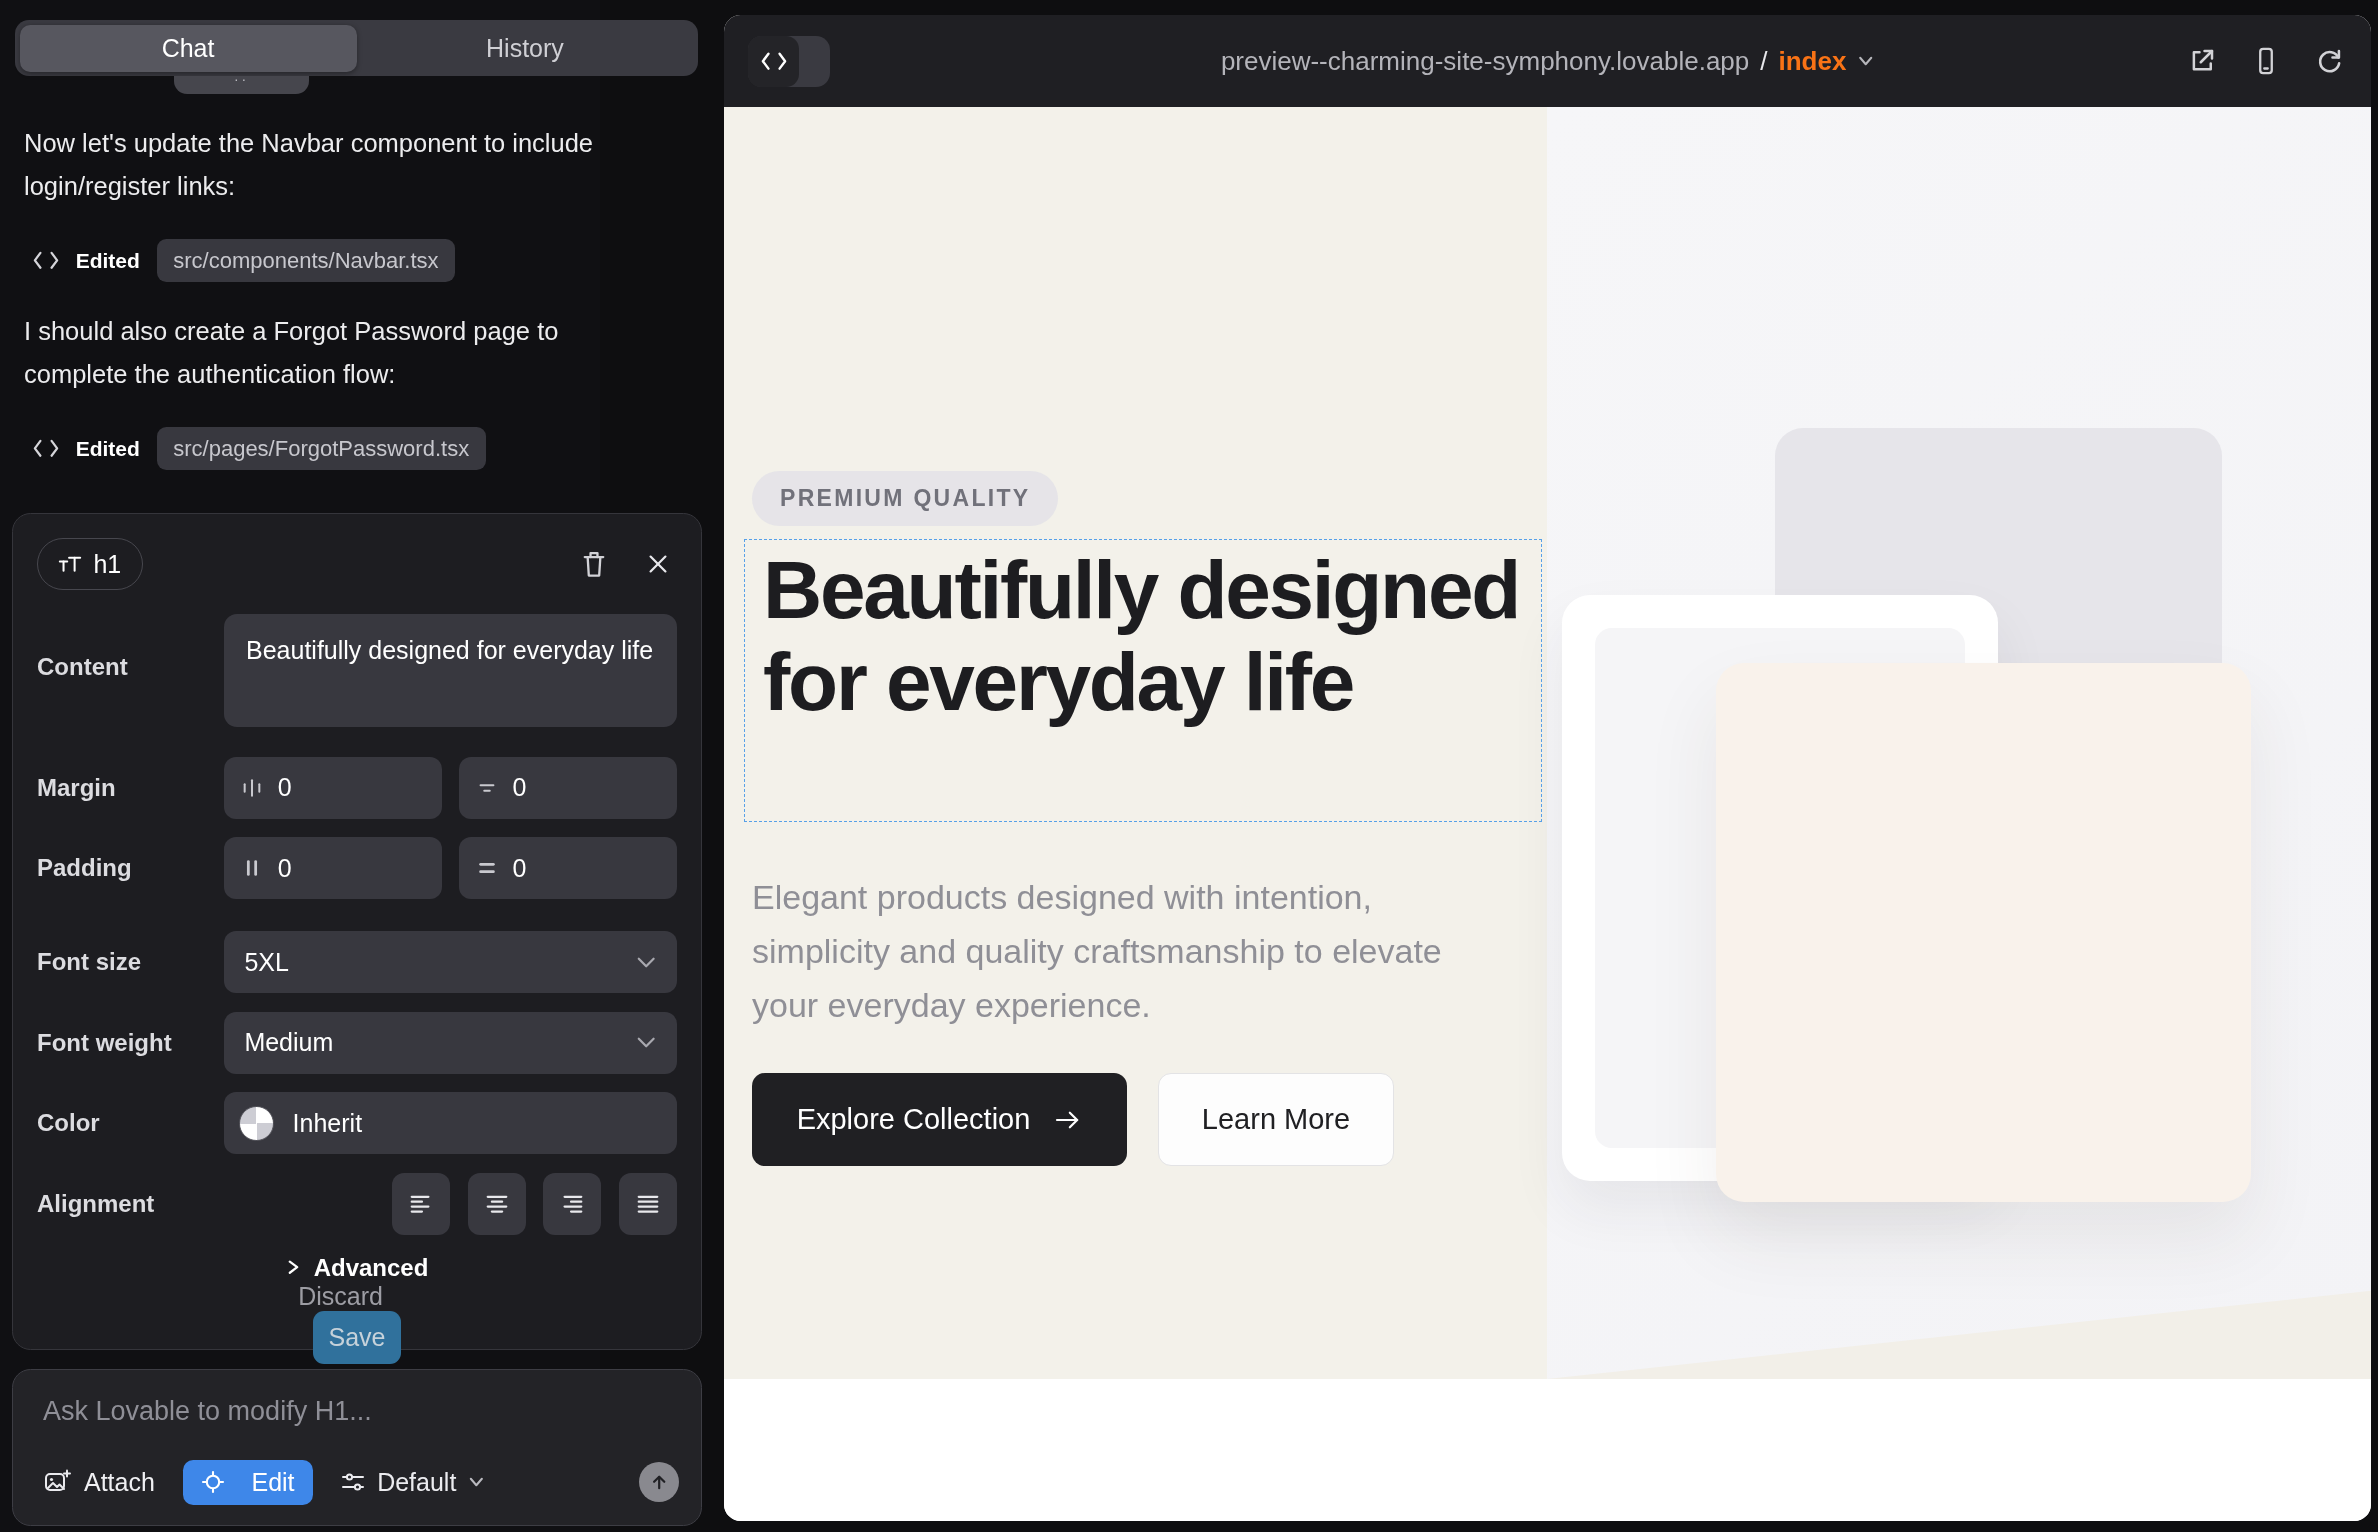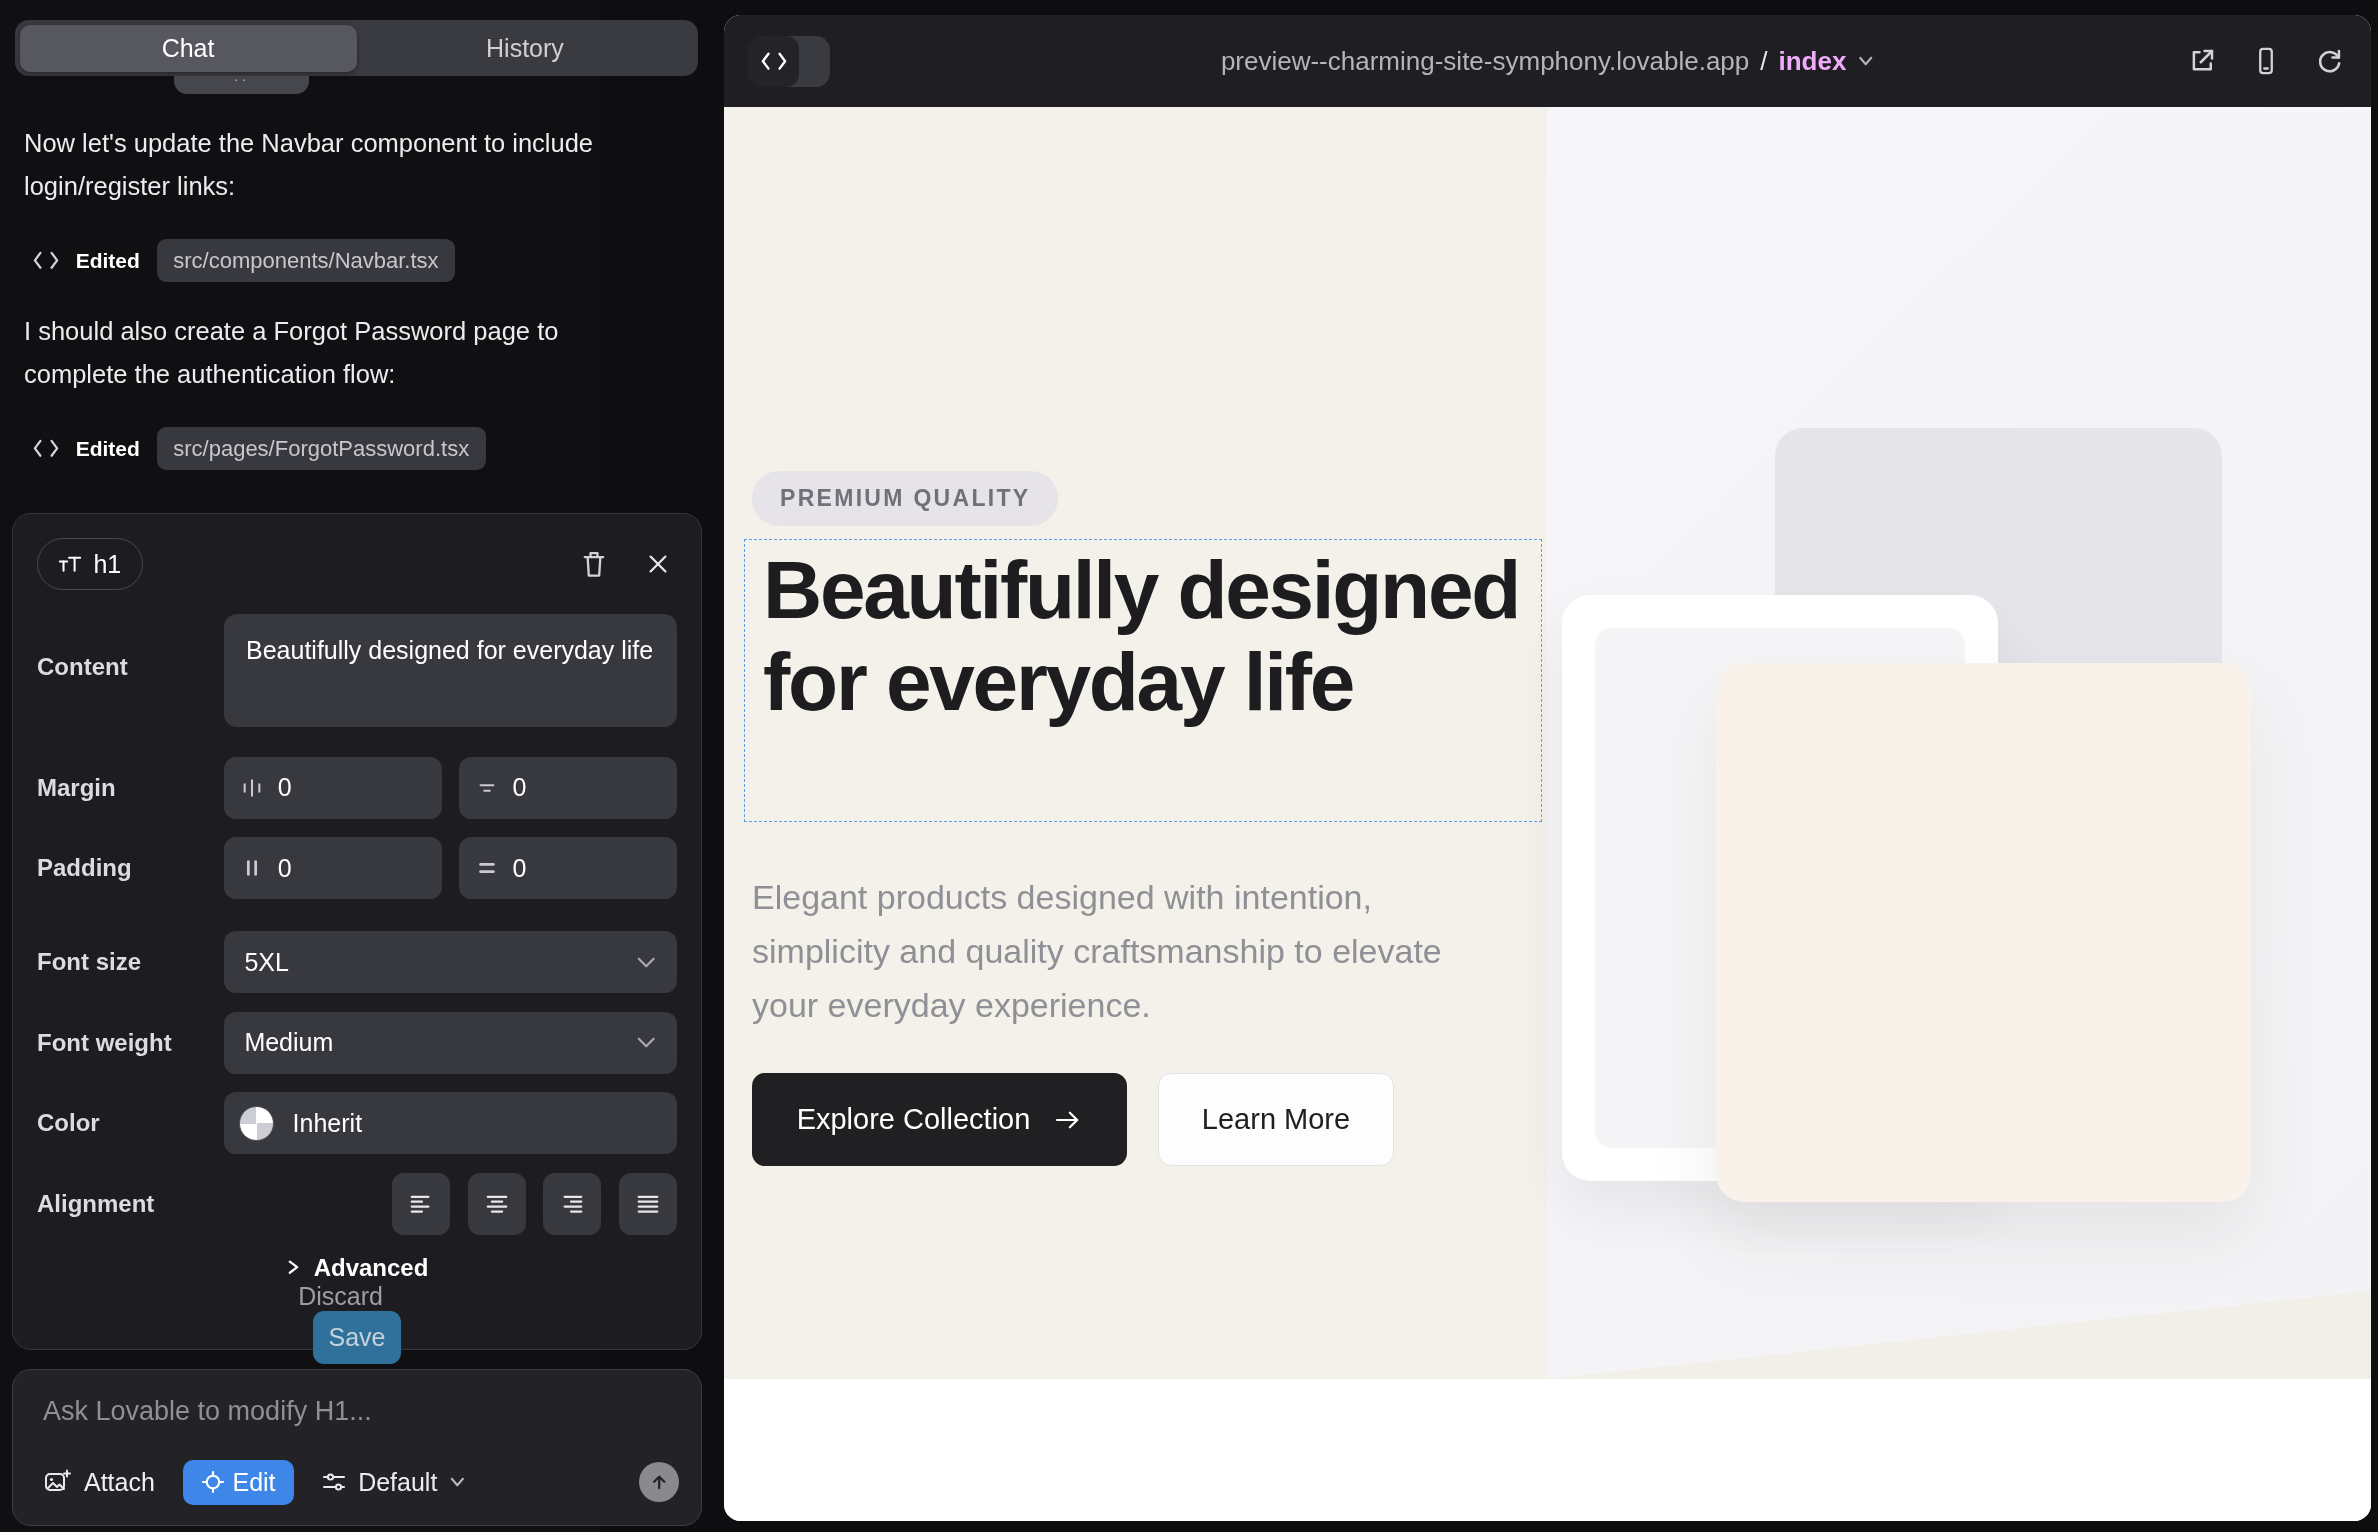--- a/index.html
+++ b/index.html
@@ -66,42 +66,42 @@
               color:#c6d2da; font-size:25px; cursor:pointer; }
 
   
   .composer { position:absolute; left:12px; top:1369px; width:690px; height:157px;
               background:#232327; border:1.4px solid #3d3d44; border-radius:18.6px; padding:26px 30px; }
   .composer-input { font-size:27px; color:#8f8f97; }
   .composer-row { position:absolute; left:30px; right:22px; bottom:20.4px; height:45px;
                   display:flex; align-items:center; gap:28px; }
   .attach-btn { display:flex; align-items:center; gap:13px; background:none; border:none;
                 color:#f0f0f3; font-size:25px; cursor:pointer; }
-  .edit-pill { display:flex; align-items:center; gap:7px; background:#3e87e9; border:none;
+  .edit-pill { display:flex; align-items:center; gap:26px; background:#3e87e9; border:none;
                border-radius:10.2px; height:45px; padding:0 18.6px; color:#ffffff; font-size:25px; cursor:pointer; }
   .mode-btn { display:flex; align-items:center; gap:12px; background:none; border:none;
               color:#ececf0; font-size:25px; cursor:pointer; }
   .composer-row .spacer { flex:1; }
   .send-btn { width:40px; height:40px; border-radius:50%; background:#89898f; border:none;
               display:flex; align-items:center; justify-content:center; cursor:pointer; }
 
   
   .preview { position:absolute; left:724px; top:15px; width:1647px; height:1506px;
              border-radius:16.7px; overflow:hidden; background:#ffffff; }
   .pv-head { position:absolute; left:0; top:0; width:100%; height:92px; background:#1f1f23;
              display:flex; align-items:center; padding:0 24px; }
   .view-toggle { width:82px; height:51px; background:#3a3a41; border-radius:14px;
                  display:flex; padding:0; border:none; cursor:pointer; }
   .view-knob { width:51px; height:51px; background:#242428; border-radius:13px;
                display:flex; align-items:center; justify-content:center; }
   .url-box { position:absolute; left:50%; transform:translateX(-50%); display:flex;
              align-items:center; gap:11px; cursor:pointer; }
   .url-host { font-size:26px; color:#b4b4ba; }
   .url-sep { font-size:26px; color:#e8e8ec; }
-  .url-page { font-size:26px; color:#f0abfc; font-weight:600; }
+  .url-page { font-size:26px; color:#f97316; font-weight:600; }
   .pv-actions { position:absolute; right:24px; display:flex; align-items:center; gap:28px; }
   .pv-actions button { background:none; border:none; cursor:pointer; padding:3.7px; }
 
   .pv-body { position:absolute; left:0; top:92px; width:1647px; height:1415px;
              background:#ffffff; overflow:hidden; }
   .bg-left  { position:absolute; left:0; top:0; width:823px; height:1272px; background:#f3f1ea; }
   .bg-right { position:absolute; left:823px; top:0; width:825px; height:1272px;
               background:linear-gradient(135deg,#f6f6f8 0%,#f3f3f6 100%); }
   .bg-wedge { position:absolute; left:823px; top:1176px; width:825px; height:96px;
               background:#f2efe8; clip-path:polygon(0 100%,100% 8%,100% 100%); }

